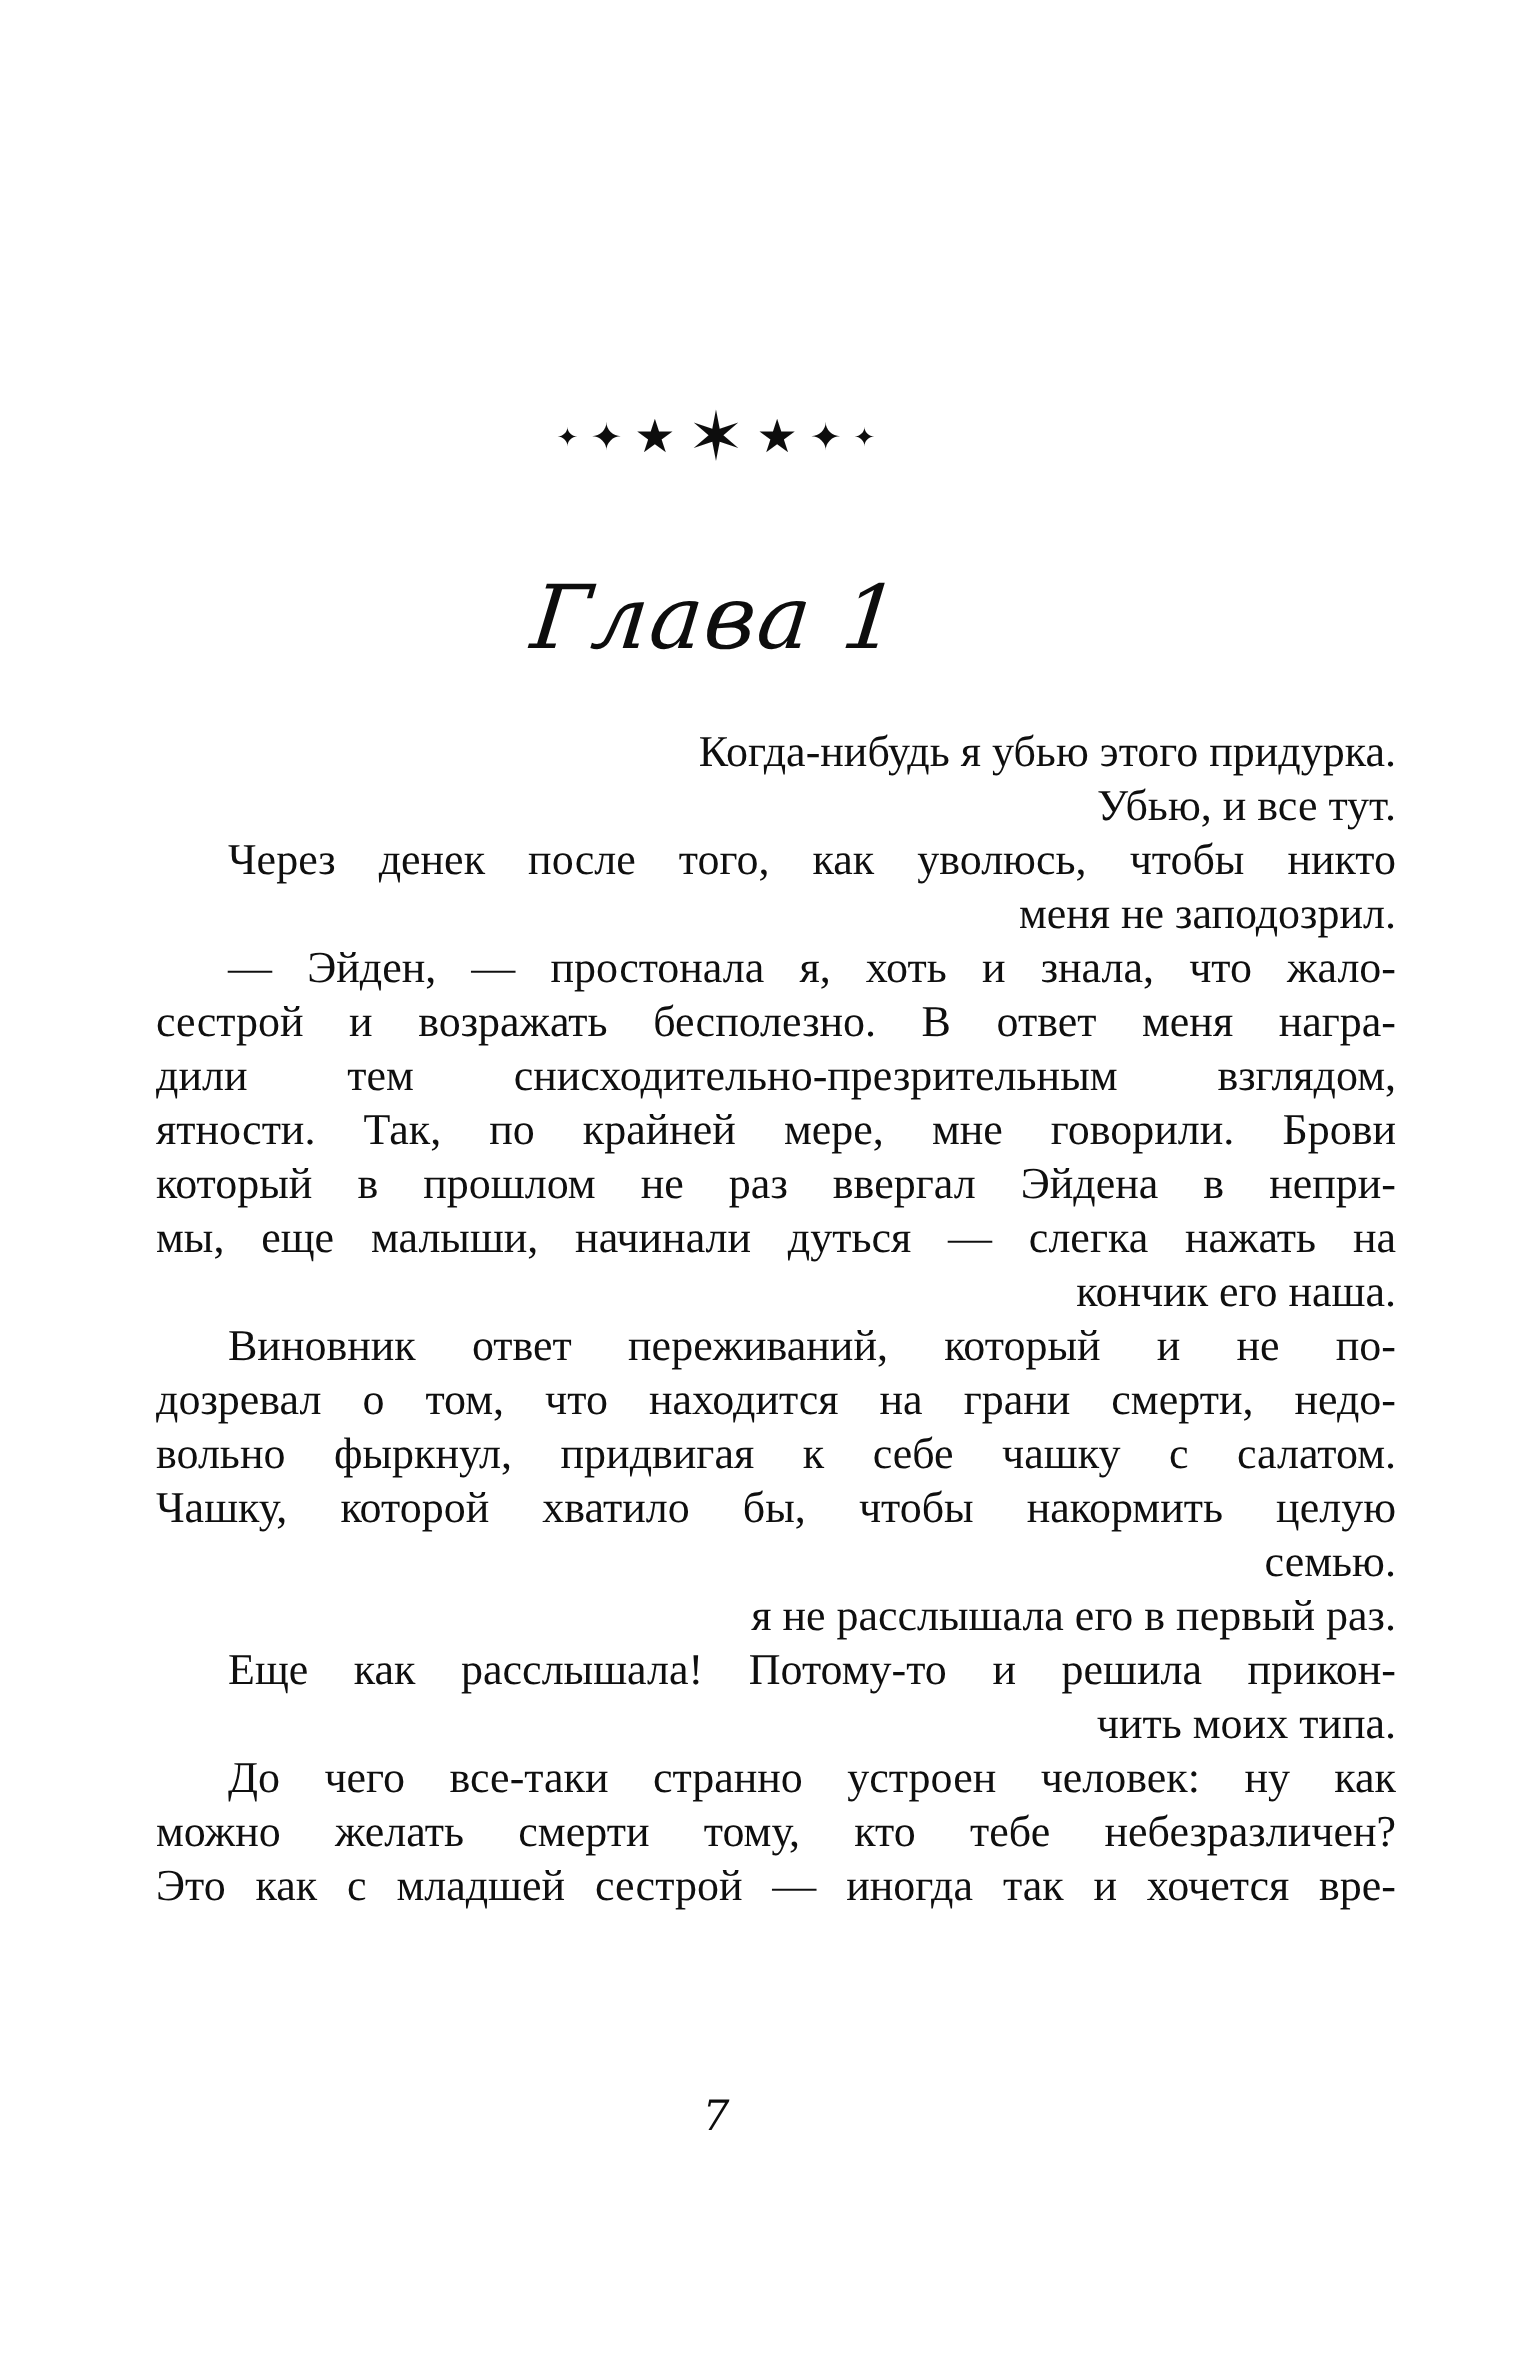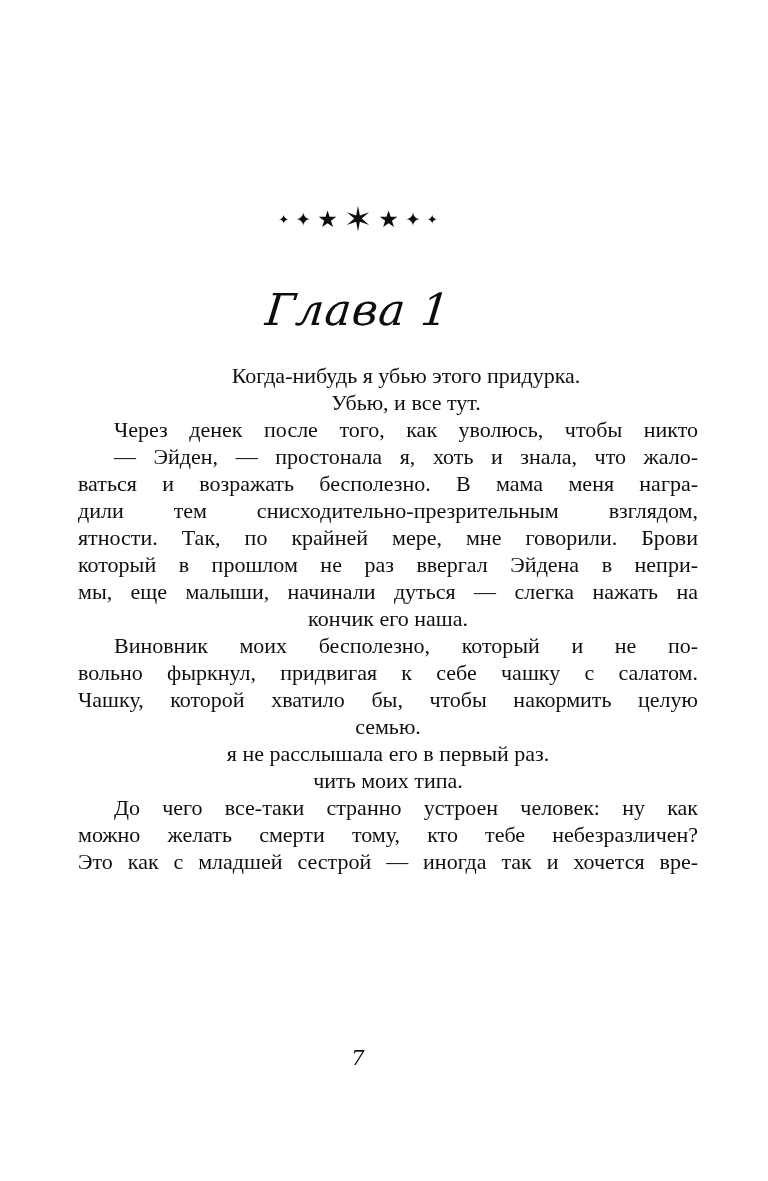--- a/index.html
+++ b/index.html
@@ -59,21 +59,21 @@
     position: absolute;
     top: 362px;
     left: 78px;
     width: 620px;
     font-size: 22px;
     color: #0f0f0f;
   }
   .line {
     line-height: 27px;
     white-space: normal;
-    text-align: center;
+    text-align: right;
   }
   .line.indent {
     text-indent: 36px;
   }
   .line.just {
     text-align: justify;
     text-align-last: justify;
   }
   .page-number {
     position: absolute;
@@ -90,31 +90,34 @@
 </head>
 <body>
 
 <div class="page">
   <div class="ornament"><span class="glyph">✦</span><span class="glyph">✦</span><span class="glyph">★</span><span class="glyph">✶</span><span class="glyph">★</span><span class="glyph">✦</span><span class="glyph">✦</span></div>
   <h1 class="chapter-title">Глава 1</h1>
   <div class="body-text">
       <div class="line indent">Когда-нибудь я убью этого придурка.</div>
       <div class="line indent">Убью, и все тут.</div>
       <div class="line indent just">Через денек после того, как уволюсь, чтобы никто</div>
+      <div class="line">меня не заподозрил.</div>
       <div class="line indent just">— Эйден, — простонала я, хоть и знала, что жало-</div>
-      <div class="line just">ваться и возражать бесполезно. В мама меня награ-</div>
+      <div class="line just">сестрой и возражать бесполезно. В ответ меня награ-</div>
       <div class="line just">дили тем снисходительно-презрительным взглядом,</div>
       <div class="line just">ятности. Так, по крайней мере, мне говорили. Брови</div>
       <div class="line just">который в прошлом не раз ввергал Эйдена в непри-</div>
       <div class="line just">мы, еще малыши, начинали дуться — слегка нажать на</div>
       <div class="line">кончик его наша.</div>
-      <div class="line indent just">Виновник моих бесполезно, который и не по-</div>
+      <div class="line indent just">Виновник ответ переживаний, который и не по-</div>
+      <div class="line just">дозревал о том, что находится на грани смерти, недо-</div>
       <div class="line just">вольно фыркнул, придвигая к себе чашку с салатом.</div>
       <div class="line just">Чашку, которой хватило бы, чтобы накормить целую</div>
       <div class="line">семью.</div>
       <div class="line">я не расслышала его в первый раз.</div>
+      <div class="line indent just">Еще как расслышала! Потому-то и решила прикон-</div>
       <div class="line">чить моих типа.</div>
       <div class="line indent just">До чего все-таки странно устроен человек: ну как</div>
       <div class="line just">можно желать смерти тому, кто тебе небезразличен?</div>
       <div class="line just">Это как с младшей сестрой — иногда так и хочется вре-</div>
     </div>
   <div class="page-number">7</div>
 </div>
 
 </body></html>

